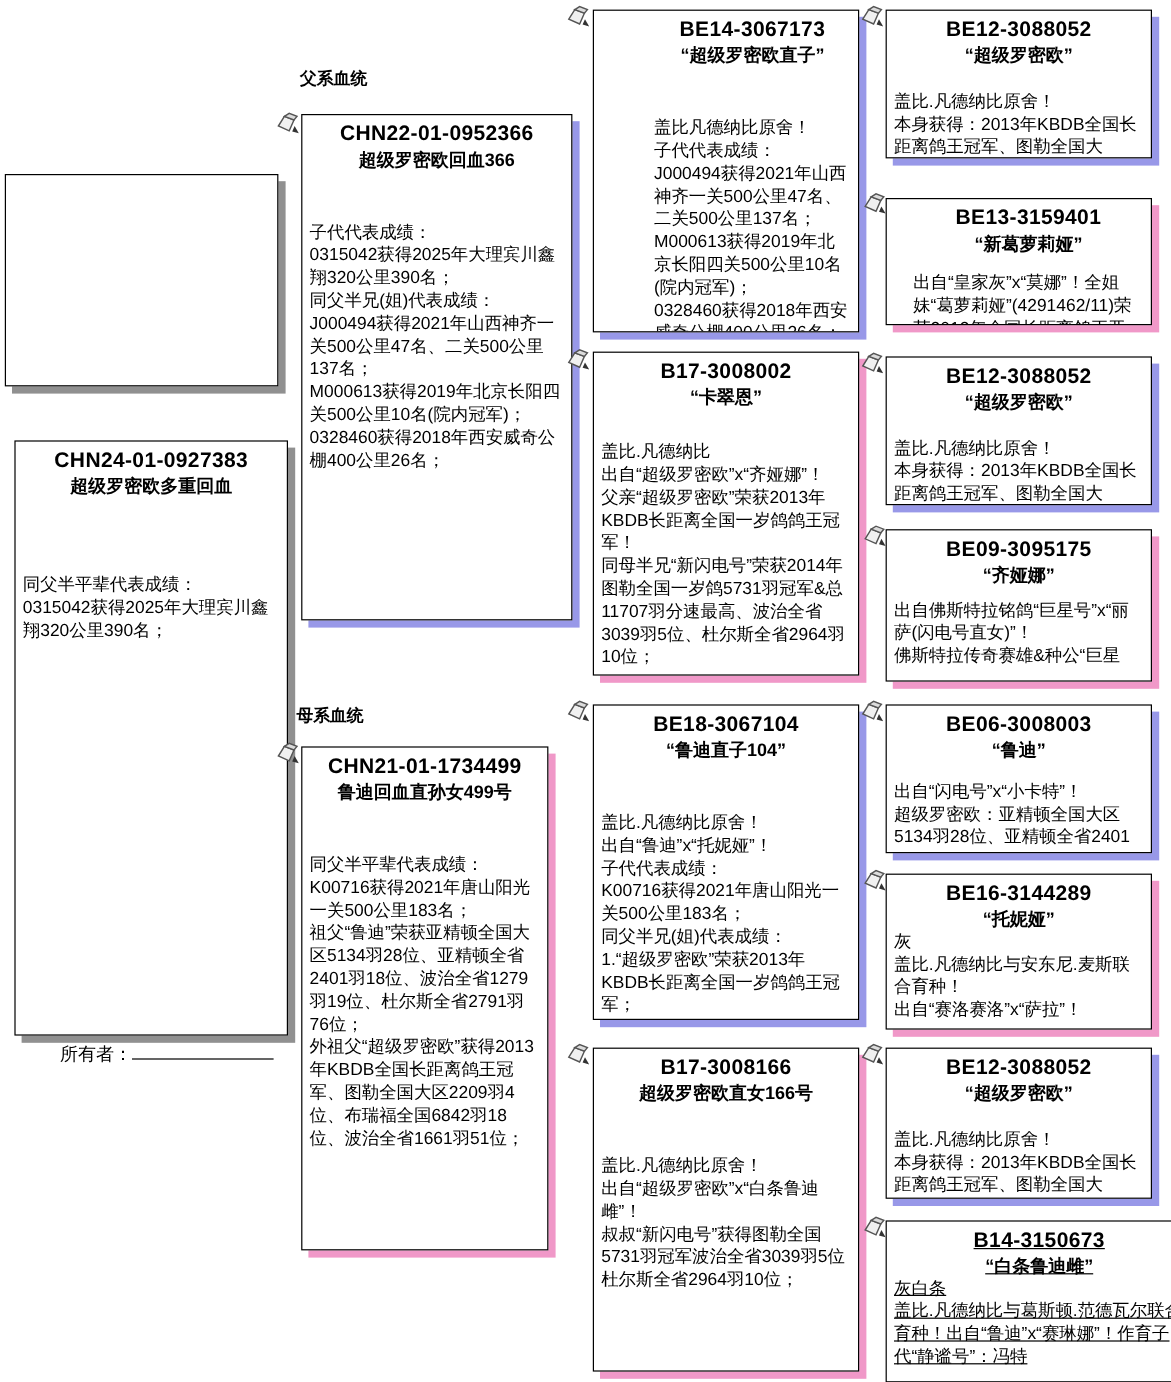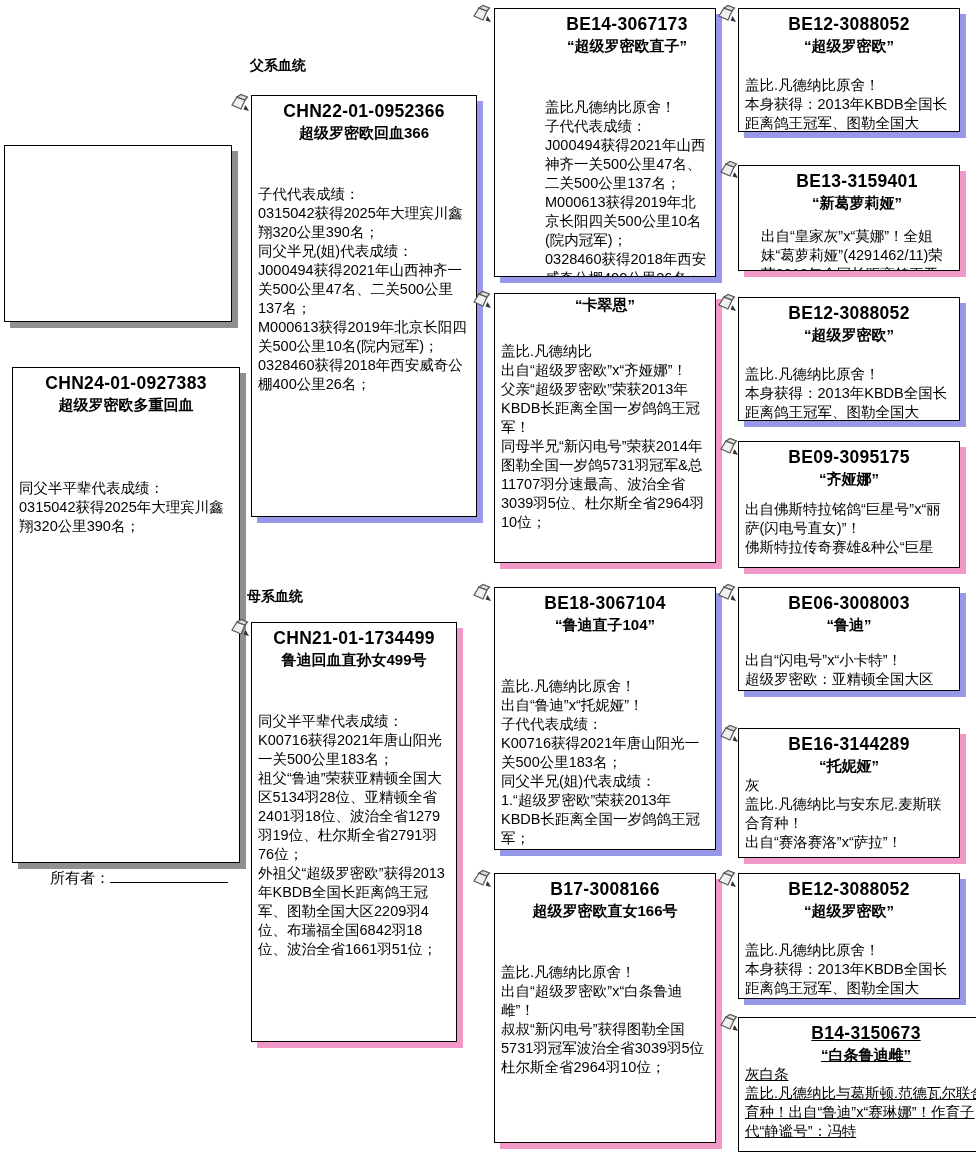--- a/index.html
+++ b/index.html
@@ -81,20 +81,21 @@
     <div class="title">BE14-3067173</div>
     <div class="name">“超级罗密欧直子”</div>
     <div class="body" style="margin-top:42px;">盖比凡德纳比原舍！
 子代代表成绩：
 J000494获得2021年山西神齐一关500公里47名、二关500公里137名；
 M000613获得2019年北京长阳四关500公里10名(院内冠军)；
 0328460获得2018年西安威奇公棚400公里26名；</div>
   </div>
 
   <div class="pbox" style="left: 494px; top: 293px; width: 222px; height: 270px; box-shadow: rgb(240, 152, 200) 6px 6px 0px;">
+    <div class="title">B17-3008002</div>
     <div class="name">“卡翠恩”</div>
     <div class="body" style="margin-top:27px;">盖比.凡德纳比
 出自“超级罗密欧”x“齐娅娜”！
 父亲“超级罗密欧”荣获2013年KBDB长距离全国一岁鸽鸽王冠军！
 同母半兄“新闪电号”荣获2014年图勒全国一岁鸽5731羽冠军&amp;总11707羽分速最高、波治全省3039羽5位、杜尔斯全省2964羽10位；</div>
   </div>
 
   <div class="pbox" style="left: 494px; top: 587px; width: 222px; height: 263px; box-shadow: rgb(152, 152, 232) 6px 6px 0px;">
     <div class="title">BE18-3067104</div>
     <div class="name">“鲁迪直子104”</div>
@@ -134,21 +135,21 @@
 本身获得：2013年KBDB全国长距离鸽王冠军、图勒全国大</div>
   </div>
 
   <div class="pbox" style="left: 738px; top: 441px; width: 222px; height: 127px; box-shadow: rgb(240, 152, 200) 6px 6px 0px;">
     <div class="title">BE09-3095175</div>
     <div class="name">“齐娅娜”</div>
     <div class="body" style="margin-top:11px;">出自佛斯特拉铭鸽“巨星号”x“丽萨(闪电号直女)”！
 佛斯特拉传奇赛雄&amp;种公“巨星</div>
   </div>
 
-  <div class="pbox" style="left: 738px; top: 587px; width: 222px; height: 104px; box-shadow: rgb(152, 152, 232) 6px 6px 0px;">
+  <div class="pbox" style="left: 738px; top: 587px; width: 222px; height: 124px; box-shadow: rgb(152, 152, 232) 6px 6px 0px;">
     <div class="title">BE06-3008003</div>
     <div class="name">“鲁迪”</div>
     <div class="body" style="margin-top:16px;">出自“闪电号”x“小卡特”！
 超级罗密欧：亚精顿全国大区5134羽28位、亚精顿全省2401</div>
   </div>
 
   <div class="pbox" style="left: 738px; top: 728px; width: 222px; height: 130px; box-shadow: rgb(240, 152, 200) 6px 6px 0px;">
     <div class="title">BE16-3144289</div>
     <div class="name">“托妮娅”</div>
     <div class="body" style="margin-top:0px;">灰

